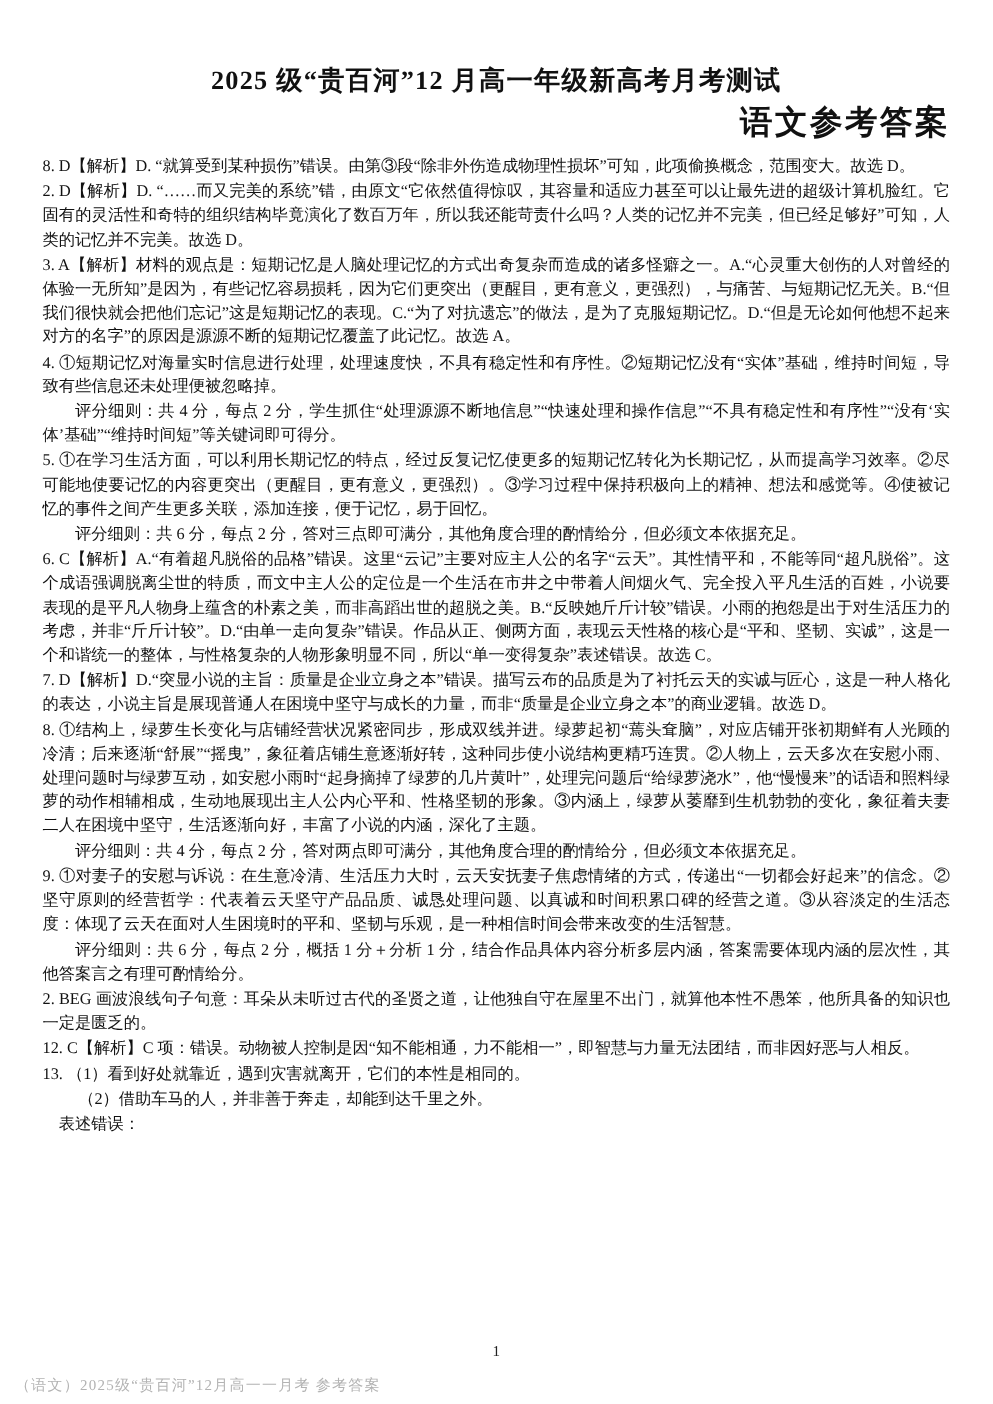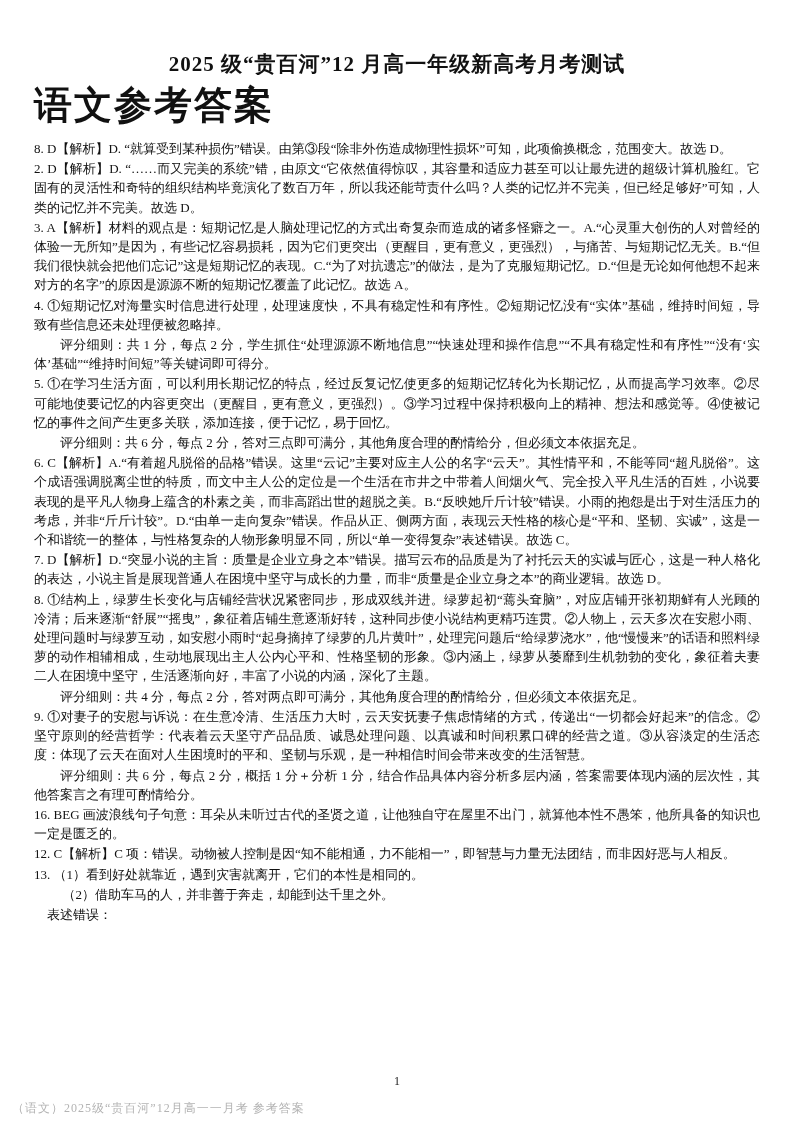--- a/index.html
+++ b/index.html
@@ -16,22 +16,22 @@
     overflow: hidden;
   }
   .title-1 {
     text-align: center;
     font-size: 21px;
     font-weight: bold;
     letter-spacing: 1px;
     margin: 6px 0 2px 0;
   }
   .title-2 {
-    text-align: left;
-    font-size: 38px;
+    text-align: right;
+    font-size: 26px;
     font-weight: bold;
     letter-spacing: 2px;
     margin: 0 0 8px 0;
   }
   p.block {
     font-size: 13px;
     line-height: 19.2px;
     margin: 0 0 1px 0;
     text-align: justify;
     text-justify: inter-ideograph;
@@ -63,30 +63,30 @@
 
 <div class="page">
 
   <div class="title-1">2025 级“贵百河”12 月高一年级新高考月考测试</div>
   <div class="title-2">语文参考答案</div>
 
   <p class="block">8. D【解析】D. “就算受到某种损伤”错误。由第③段“除非外伤造成物理性损坏”可知，此项偷换概念，范围变大。故选 D。</p>
   <p class="block">2. D【解析】D. “……而又完美的系统”错，由原文“它依然值得惊叹，其容量和适应力甚至可以让最先进的超级计算机脸红。它固有的灵活性和奇特的组织结构毕竟演化了数百万年，所以我还能苛责什么吗？人类的记忆并不完美，但已经足够好”可知，人类的记忆并不完美。故选 D。</p>
   <p class="block">3. A【解析】材料的观点是：短期记忆是人脑处理记忆的方式出奇复杂而造成的诸多怪癖之一。A.“心灵重大创伤的人对曾经的体验一无所知”是因为，有些记忆容易损耗，因为它们更突出（更醒目，更有意义，更强烈），与痛苦、与短期记忆无关。B.“但我们很快就会把他们忘记”这是短期记忆的表现。C.“为了对抗遗忘”的做法，是为了克服短期记忆。D.“但是无论如何他想不起来对方的名字”的原因是源源不断的短期记忆覆盖了此记忆。故选 A。</p>
   <p class="block">4. ①短期记忆对海量实时信息进行处理，处理速度快，不具有稳定性和有序性。②短期记忆没有“实体”基础，维持时间短，导致有些信息还未处理便被忽略掉。</p>
-  <p class="block rubric">评分细则：共 1 分，每点 2 分，学生抓住“处理源源不断地信息”“快速处理和操作信息”“不具有稳定性和有序性”“没有‘实体’基础”“维持时间短”等关键词即可得分。</p>
+  <p class="block rubric">评分细则：共 4 分，每点 2 分，学生抓住“处理源源不断地信息”“快速处理和操作信息”“不具有稳定性和有序性”“没有‘实体’基础”“维持时间短”等关键词即可得分。</p>
   <p class="block">5. ①在学习生活方面，可以利用长期记忆的特点，经过反复记忆使更多的短期记忆转化为长期记忆，从而提高学习效率。②尽可能地使要记忆的内容更突出（更醒目，更有意义，更强烈）。③学习过程中保持积极向上的精神、想法和感觉等。④使被记忆的事件之间产生更多关联，添加连接，便于记忆，易于回忆。</p>
   <p class="block rubric">评分细则：共 6 分，每点 2 分，答对三点即可满分，其他角度合理的酌情给分，但必须文本依据充足。</p>
   <p class="block">6. C【解析】A.“有着超凡脱俗的品格”错误。这里“云记”主要对应主人公的名字“云天”。其性情平和，不能等同“超凡脱俗”。这个成语强调脱离尘世的特质，而文中主人公的定位是一个生活在市井之中带着人间烟火气、完全投入平凡生活的百姓，小说要表现的是平凡人物身上蕴含的朴素之美，而非高蹈出世的超脱之美。B.“反映她斤斤计较”错误。小雨的抱怨是出于对生活压力的考虑，并非“斤斤计较”。D.“由单一走向复杂”错误。作品从正、侧两方面，表现云天性格的核心是“平和、坚韧、实诚”，这是一个和谐统一的整体，与性格复杂的人物形象明显不同，所以“单一变得复杂”表述错误。故选 C。</p>
   <p class="block">7. D【解析】D.“突显小说的主旨：质量是企业立身之本”错误。描写云布的品质是为了衬托云天的实诚与匠心，这是一种人格化的表达，小说主旨是展现普通人在困境中坚守与成长的力量，而非“质量是企业立身之本”的商业逻辑。故选 D。</p>
   <p class="block">8. ①结构上，绿萝生长变化与店铺经营状况紧密同步，形成双线并进。绿萝起初“蔫头耷脑”，对应店铺开张初期鲜有人光顾的冷清；后来逐渐“舒展”“摇曳”，象征着店铺生意逐渐好转，这种同步使小说结构更精巧连贯。②人物上，云天多次在安慰小雨、处理问题时与绿萝互动，如安慰小雨时“起身摘掉了绿萝的几片黄叶”，处理完问题后“给绿萝浇水”，他“慢慢来”的话语和照料绿萝的动作相辅相成，生动地展现出主人公内心平和、性格坚韧的形象。③内涵上，绿萝从萎靡到生机勃勃的变化，象征着夫妻二人在困境中坚守，生活逐渐向好，丰富了小说的内涵，深化了主题。</p>
   <p class="block rubric">评分细则：共 4 分，每点 2 分，答对两点即可满分，其他角度合理的酌情给分，但必须文本依据充足。</p>
   <p class="block">9. ①对妻子的安慰与诉说：在生意冷清、生活压力大时，云天安抚妻子焦虑情绪的方式，传递出“一切都会好起来”的信念。②坚守原则的经营哲学：代表着云天坚守产品品质、诚恳处理问题、以真诚和时间积累口碑的经营之道。③从容淡定的生活态度：体现了云天在面对人生困境时的平和、坚韧与乐观，是一种相信时间会带来改变的生活智慧。</p>
   <p class="block rubric">评分细则：共 6 分，每点 2 分，概括 1 分＋分析 1 分，结合作品具体内容分析多层内涵，答案需要体现内涵的层次性，其他答案言之有理可酌情给分。</p>
-  <p class="block">16. BEG 画波浪线句子句意：耳朵从未听过古代的圣贤之道，让他独自守在屋里不出门，就算他本性不愚笨，他所具备的知识也一定是匮乏的。</p>
+  <p class="block">2. BEG 画波浪线句子句意：耳朵从未听过古代的圣贤之道，让他独自守在屋里不出门，就算他本性不愚笨，他所具备的知识也一定是匮乏的。</p>
   <p class="block">12. C【解析】C 项：错误。动物被人控制是因“知不能相通，力不能相一”，即智慧与力量无法团结，而非因好恶与人相反。</p>
   <p class="block">13. （1）看到好处就靠近，遇到灾害就离开，它们的本性是相同的。</p>
   <p class="block sub">（2）借助车马的人，并非善于奔走，却能到达千里之外。</p>
   <p class="block rubric-label">表述错误：</p>
 
   <div class="page-number">1</div>
   <div class="footer-note">（语文）2025级“贵百河”12月高一一月考  参考答案</div>
 
 </div>
 

